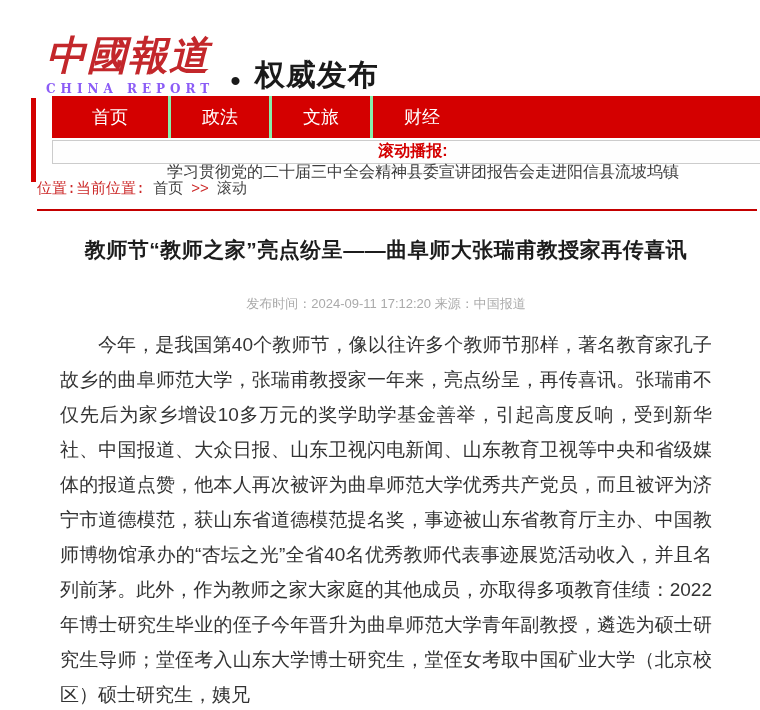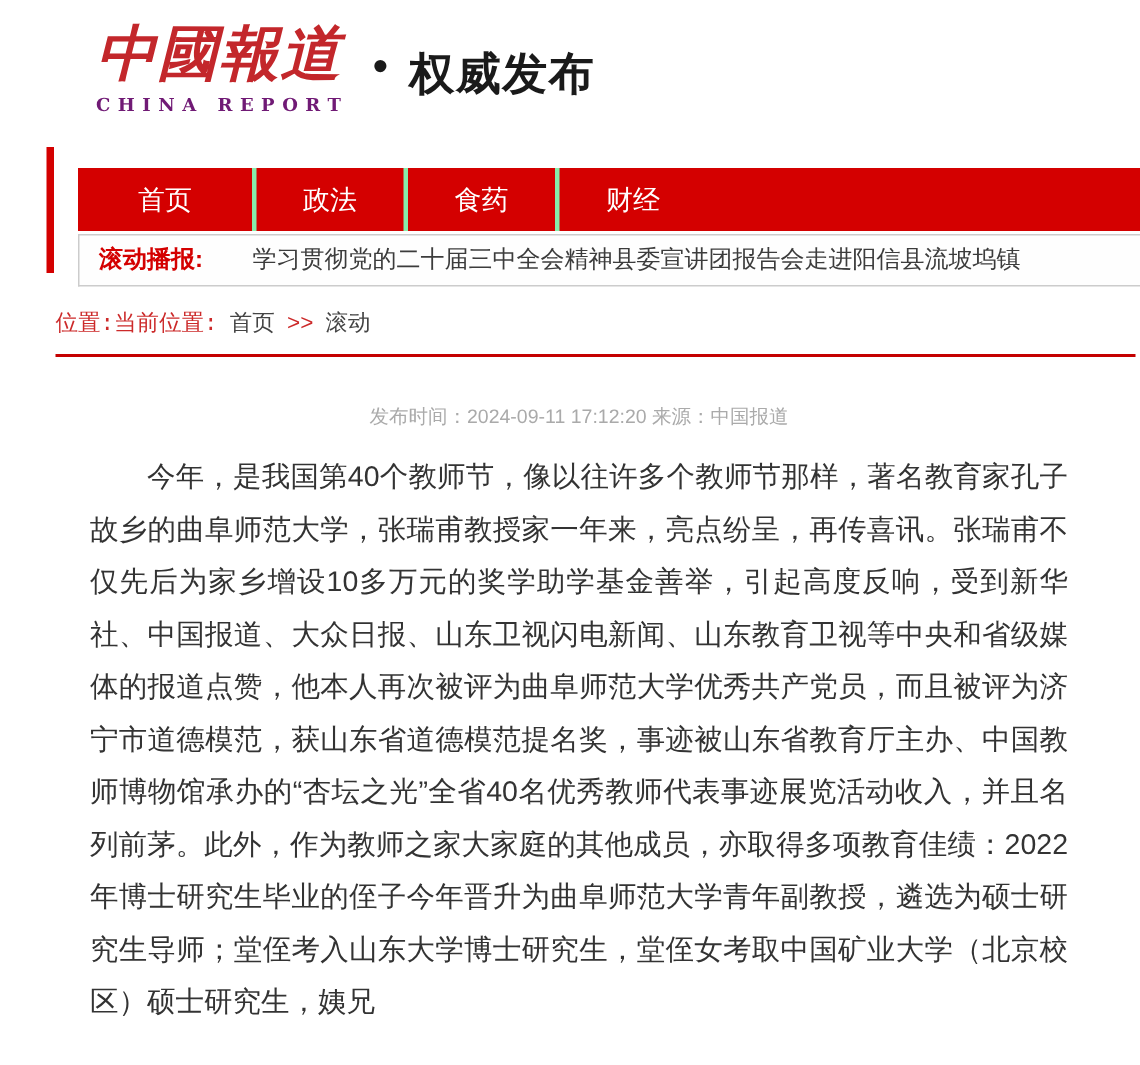--- a/index.html
+++ b/index.html
@@ -7,42 +7,42 @@
   body {
     width: 760px; height: 710px;
     overflow: hidden;
     position: relative;
     font-family: "Liberation Sans", "DejaVu Sans", sans-serif;
     color: #333;
   }
 
   
   .masthead {
-    padding: 12px 0 0 64px;
-    height: 112px;
+    padding: 12px 0 0 46px;
+    height: 96px;
     display: flex;
-    align-items: flex-start;
+    align-items: flex-end;
   }
   .logo { display: inline-block; cursor: pointer; }
   .logo-cn {
     font-family: "DejaVu Serif", "Liberation Serif", serif;
     font-style: italic;
     font-weight: bold;
     font-size: 40px;
     line-height: 48px;
     color: #c3272b;
     letter-spacing: 1px;
     white-space: nowrap;
   }
   .logo-en {
     font-family: "DejaVu Serif", "Liberation Serif", serif;
     font-size: 12px;
     font-weight: bold;
     letter-spacing: 5px;
-    color: #701a75;
+    color: #8b5cf6;
     text-align: center;
     margin-top: 3px;
   }
   .bullet {
     font-size: 30px;
     color: #1a1a1a;
     margin: 18px 0 0 16px;
     line-height: 30px;
   }
   .slogan {
@@ -81,26 +81,27 @@
     border-left: 3px solid #86efac;
     cursor: pointer;
     white-space: nowrap;
   }
   .tab:first-child { border-left: none; flex-basis: 116px; }
 
   
   .ticker {
     margin: 2px 0 0 52px;
     width: 708px;
-    height: 35px;
+    height: 24px;
     border: 1px solid #ccc;
     border-right: none;
     background: #fefefe;
     display: flex;
     align-items: center;
+    flex-direction: column;
   }
   .ticker-label {
     margin-left: 13px;
     color: #d40000;
     font-weight: bold;
     font-size: 16px;
     white-space: nowrap;
   }
   .ticker-text {
     margin-left: 33px;
@@ -165,34 +166,35 @@
   </div>
   <span class="bullet">•</span>
   <div class="slogan">权威发布</div>
 </header>
 
 <div class="edge-strip"></div>
 
 <nav class="mainnav">
   <a class="tab">首页</a>
   <a class="tab">政法</a>
-  <a class="tab">食药</a>
+  <a class="tab">文旅</a>
   <a class="tab">财经</a>
 </nav>
 
 <div class="ticker">
   <span class="ticker-label">滚动播报:</span>
   <a class="ticker-text">学习贯彻党的二十届三中全会精神县委宣讲团报告会走进阳信县流坡坞镇</a>
 </div>
 
 <div class="breadcrumb">
   <span class="bc-prefix">位置:当前位置:</span>
   <a class="bc-link">首页</a>
   <span class="bc-sep">&gt;&gt;</span>
   <a class="bc-link">滚动</a>
 </div>
 
 <div class="red-rule"></div>
 
 <main class="article">
+  <h1 class="title">教师节“教师之家”亮点纷呈——曲阜师大张瑞甫教授家再传喜讯</h1>
   <div class="meta">发布时间：2024-09-11 17:12:20 来源：中国报道</div>
   <p class="para para-main">今年，是我国第40个教师节，像以往许多个教师节那样，著名教育家孔子故乡的曲阜师范大学，张瑞甫教授家一年来，亮点纷呈，再传喜讯。张瑞甫不仅先后为家乡增设10多万元的奖学助学基金善举，引起高度反响，受到新华社、中国报道、大众日报、山东卫视闪电新闻、山东教育卫视等中央和省级媒体的报道点赞，他本人再次被评为曲阜师范大学优秀共产党员，而且被评为济宁市道德模范，获山东省道德模范提名奖，事迹被山东省教育厅主办、中国教师博物馆承办的“杏坛之光”全省40名优秀教师代表事迹展览活动收入，并且名列前茅。此外，作为教师之家大家庭的其他成员，亦取得多项教育佳绩：2022年博士研究生毕业的侄子今年晋升为曲阜师范大学青年副教授，遴选为硕士研究生导师；堂侄考入山东大学博士研究生，堂侄女考取中国矿业大学（北京校区）硕士研究生，姨兄</p>
 </main>
 
 </body></html>

